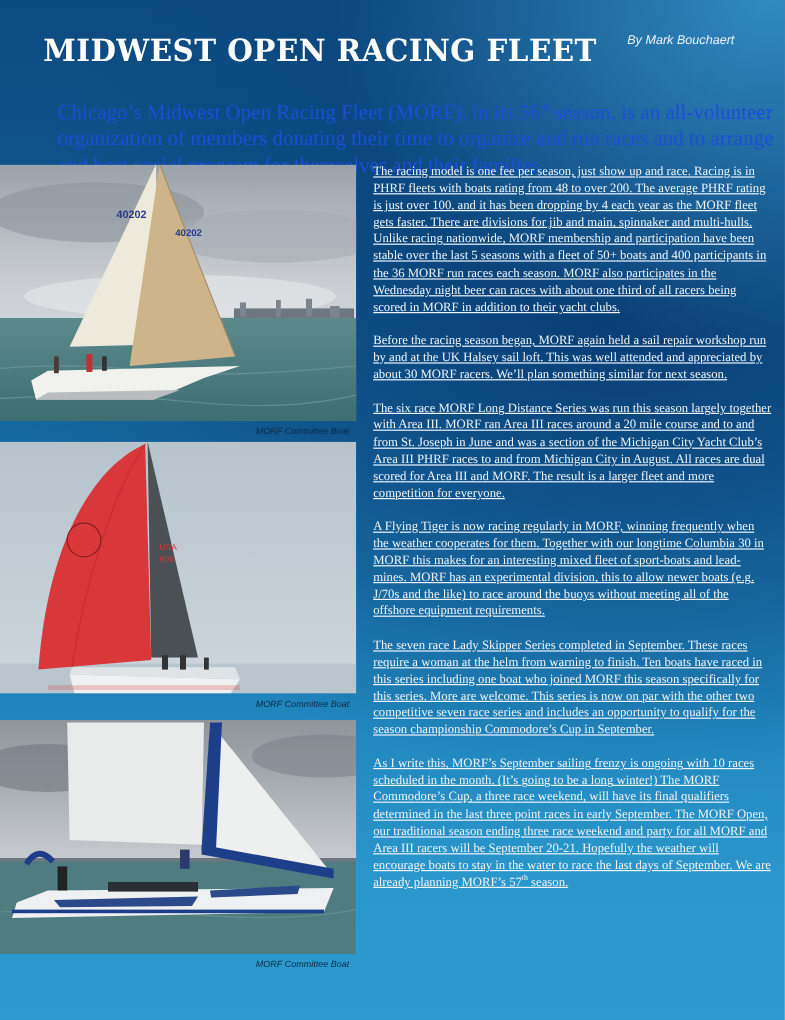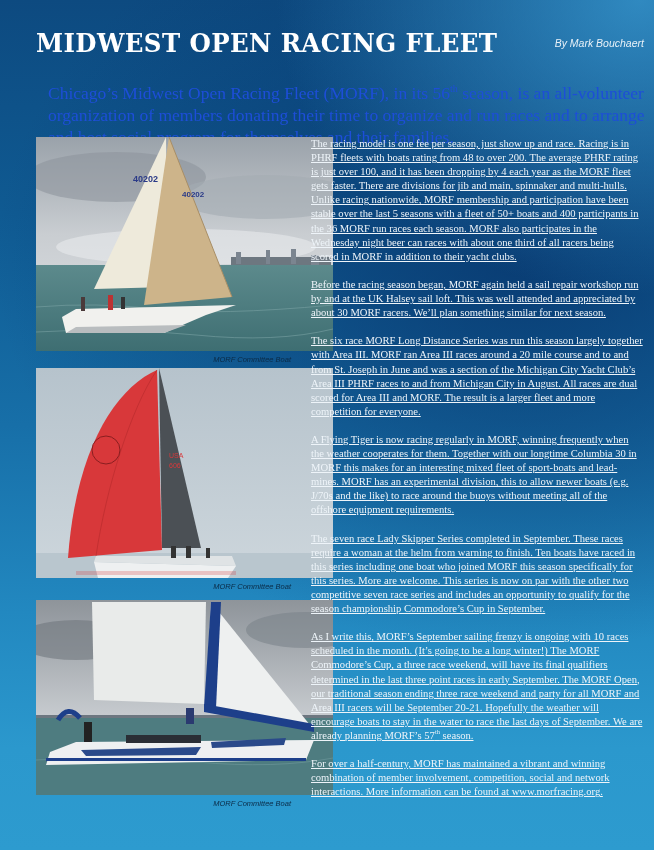--- a/index.html
+++ b/index.html
@@ -9,40 +9,40 @@
     color: #f3f7fb;
     background:
       radial-gradient(ellipse 520px 420px at 640px 0px, rgba(60,160,215,0.75), rgba(60,160,215,0) 70%),
       radial-gradient(ellipse 700px 520px at 520px 260px, rgba(8,55,110,0.85), rgba(8,55,110,0) 75%),
       linear-gradient(180deg, #0d4a80 0%, #0f5a92 25%, #176fa8 50%, #2288c0 72%, #2b98cd 88%, #2d9bcf 100%);
   }
   .page { position: absolute; inset: 0; }
 
   .headline {
     position: absolute; left: 36px; top: 28px;
-    display: flex; align-items: center; white-space: nowrap; gap: 32px;
+    display: flex; align-items: flex-start; white-space: nowrap;
   }
   .title {
     font-family: "DejaVu Serif", serif; font-weight: bold;
     font-size: 25.5px; letter-spacing: 0.4px; color: #ffffff;
     transform: scaleX(0.96); transform-origin: left center;
   }
   .byline {
     font-family: Liberation Sans, sans-serif; font-style: italic;
     font-size: 10.5px; color: #e8f1f8; margin-left: 6px;
   }
   .intro {
     position: absolute; left: 32px; top: 66px; width: 600px;
     font-family: "Liberation Serif", serif; font-size: 17.5px; line-height: 22px;
     color: #1d4ed8; margin: 16px;
   }
   .intro sup { font-size: 10px; line-height: 0; vertical-align: super; }
 
   .photo {
-    position: absolute; left: 0; width: 297px; overflow: hidden; padding-left: 36px;
+    position: absolute; left: 0; width: 297px; overflow: hidden;
   }
   .photo svg { display: block; width: 100%; height: 100%; }
   .caption {
     position: absolute; right: 363px;
     font-family: Liberation Sans, sans-serif; font-style: italic;
     font-size: 7.5px; color: #0b2a45; white-space: nowrap;
   }
 
   .body-col {
     position: absolute; left: 311px; top: 137px; width: 332px;
@@ -171,16 +171,15 @@
   </div>
   <div class="caption" style="top:799px;">MORF Committee Boat</div>
 
   <div class="body-col">
     <p>The racing model is one fee per season, just show up and race. Racing is in PHRF fleets with boats rating from 48 to over 200. The average PHRF rating is just over 100, and it has been dropping by 4 each year as the MORF fleet gets faster. There are divisions for jib and main, spinnaker and multi-hulls. Unlike racing nationwide, MORF membership and participation have been stable over the last 5 seasons with a fleet of 50+ boats and 400 participants in the 36 MORF run races each season. MORF also participates in the Wednesday night beer can races with about one third of all racers being scored in MORF in addition to their yacht clubs.</p>
     <p>Before the racing season began, MORF again held a sail repair workshop run by and at the UK Halsey sail loft. This was well attended and appreciated by about 30 MORF racers. We’ll plan something similar for next season.</p>
     <p>The six race MORF Long Distance Series was run this season largely together with Area III. MORF ran Area III races around a 20 mile course and to and from St. Joseph in June and was a section of the Michigan City Yacht Club’s Area III PHRF races to and from Michigan City in August. All races are dual scored for Area III and MORF. The result is a larger fleet and more competition for everyone.</p>
     <p>A Flying Tiger is now racing regularly in MORF, winning frequently when the weather cooperates for them. Together with our longtime Columbia 30 in MORF this makes for an interesting mixed fleet of sport-boats and lead-mines. MORF has an experimental division, this to allow newer boats (e.g. J/70s and the like) to race around the buoys without meeting all of the offshore equipment requirements.</p>
     <p>The seven race Lady Skipper Series completed in September. These races require a woman at the helm from warning to finish. Ten boats have raced in this series including one boat who joined MORF this season specifically for this series. More are welcome. This series is now on par with the other two competitive seven race series and includes an opportunity to qualify for the season championship Commodore’s Cup in September.</p>
     <p><span>As I write this, MORF’s September sailing frenzy is ongoing with 10 races scheduled in the month. (It’s going to be a long winter!) The MORF Commodore’s Cup, a three race weekend, will have its final qualifiers determined in the last three point races in early September. The MORF Open, our traditional season ending three race weekend and party for all MORF and Area III racers will be September 20-21. Hopefully the weather will encourage boats to stay in the water to race the last days of September. We are already planning MORF’s 57</span><sup>th</sup><span> season.</span></p>
-    <p>For over a half-century, MORF has maintained a vibrant and winning combination of member involvement, competition, social and network interactions. More information can be found at www.morfracing.org.</p>
   </div>
 
 </div>
 
 </body></html>

